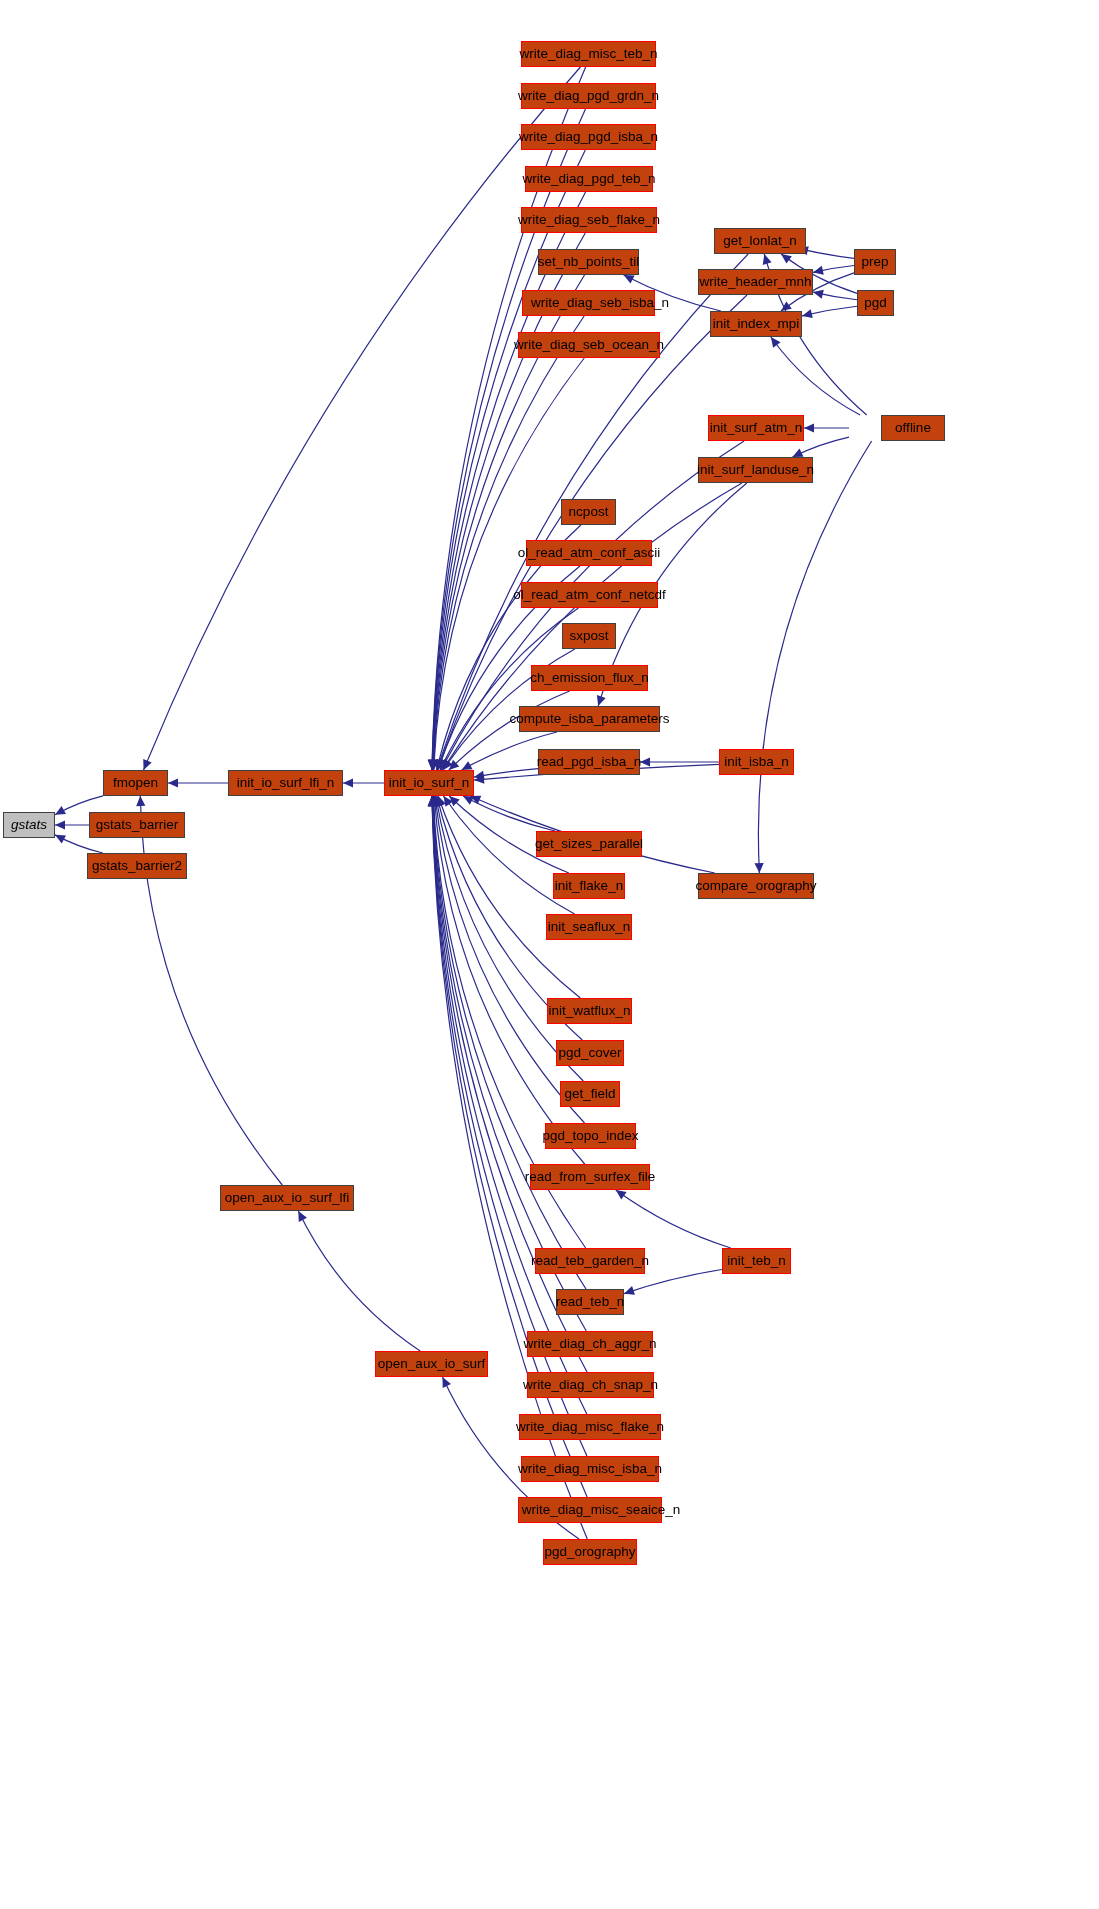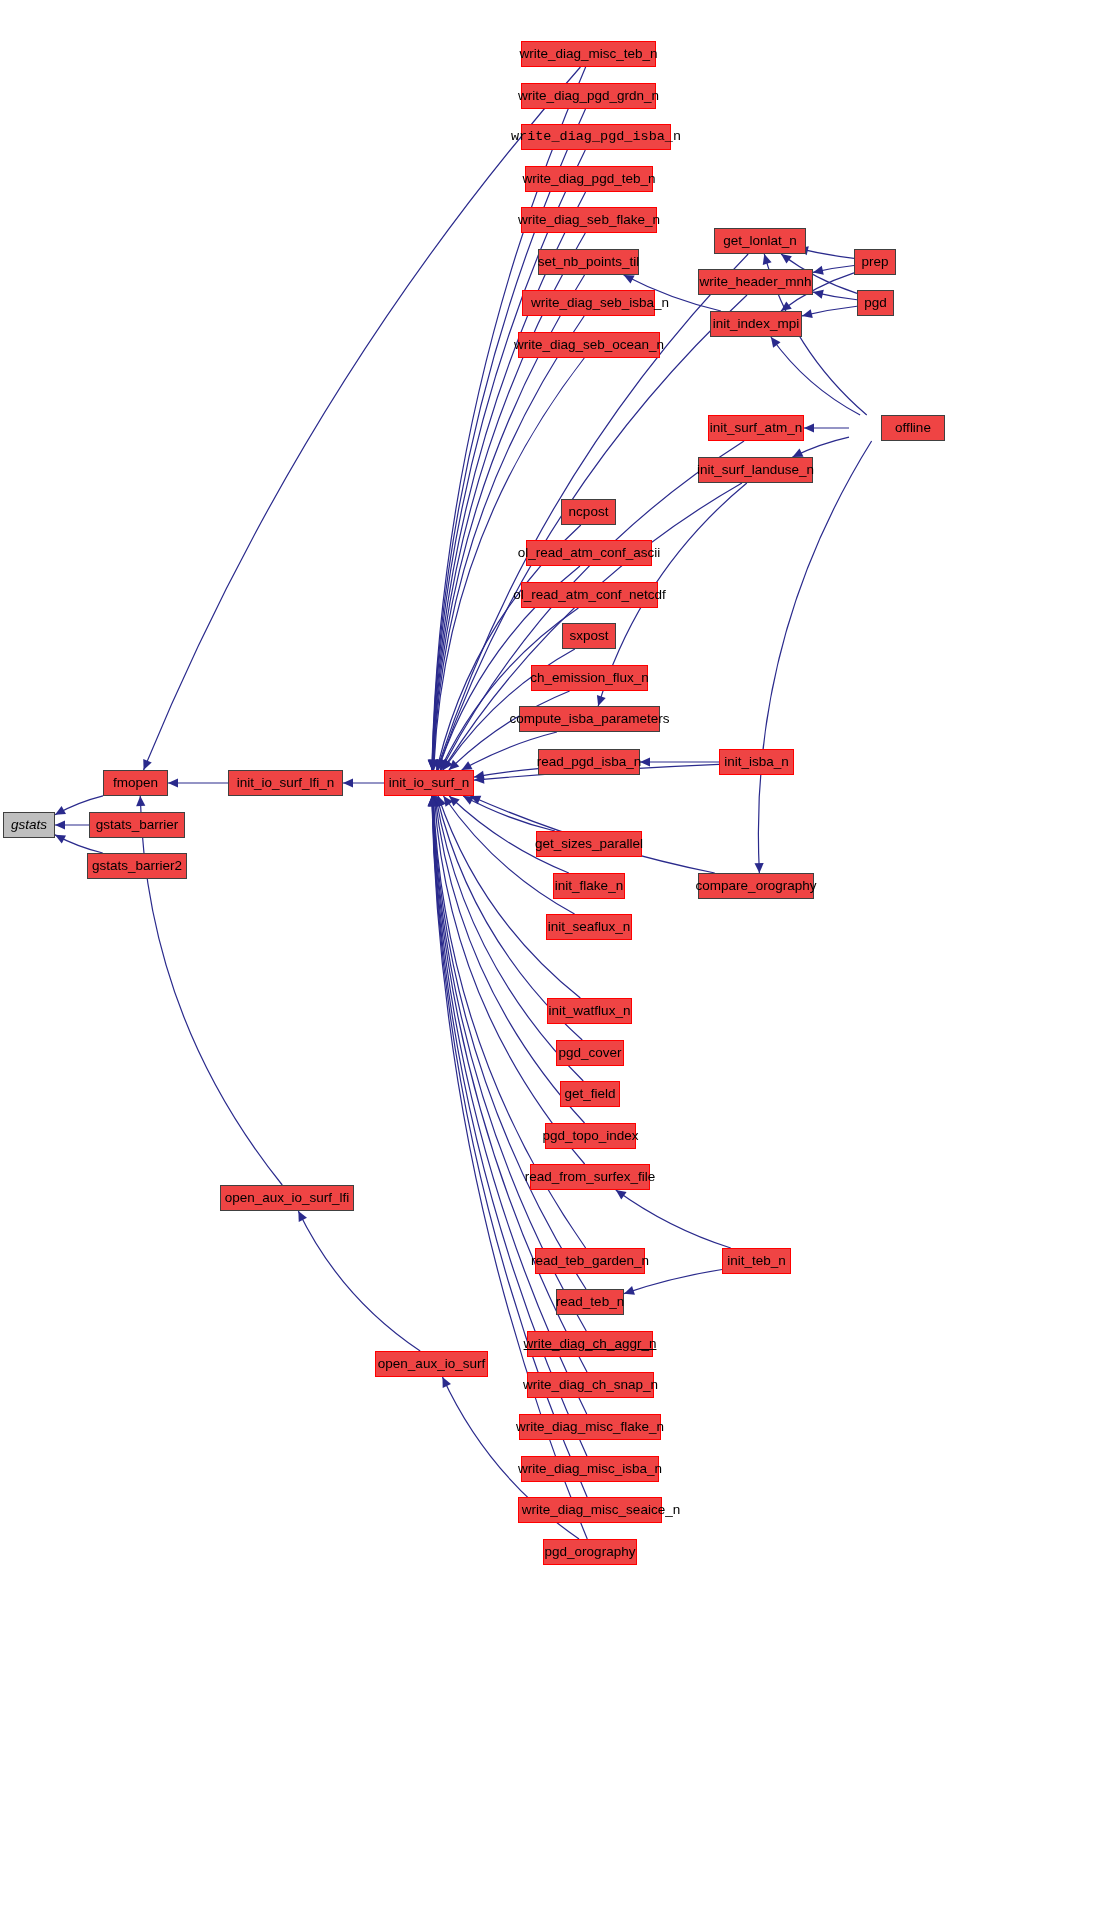--- a/index.html
+++ b/index.html
@@ -1,20 +1,20 @@
 <!DOCTYPE html>
 <html><head>
 <meta charset="utf-8">
 <style>
   html,body{margin:0;padding:0;background:#ffffff;}
   #canvas{position:relative;width:1099px;height:1909px;background:#fff;
           font-family:"Liberation Sans","DejaVu Sans",sans-serif;overflow:hidden;}
   #edges{position:absolute;left:0;top:0;width:1099px;height:1909px;}
   .node{position:absolute;box-sizing:border-box;display:flex;align-items:center;
-        justify-content:center;background:#ef4444;border:1px solid #000;
+        justify-content:center;background:#c2410c;border:1px solid #000;
         font-size:13.5px;color:#000;white-space:nowrap;line-height:1;}
   .node.red{border:1px solid #ff0000;}
   .node.gray{border:1px solid #404040;}
   .node.cur{background:#bfbfbf;border:1px solid #404040;}
   .node .lbl{pointer-events:none;}
 </style>
 </head>
 <body>
 
 <div id="canvas">
@@ -167,21 +167,21 @@
     </div>
     <div class="node red" style="left: 375px; top: 1351px; width: 113px; height: 26px;">
       <span class="lbl">open_aux_io_surf</span>
     </div>
     <div class="node red" style="left: 521px; top: 41px; width: 135px; height: 26px;">
       <span class="lbl">write_diag_misc_teb_n</span>
     </div>
     <div class="node red" style="left: 521px; top: 83px; width: 135px; height: 26px;">
       <span class="lbl">write_diag_pgd_grdn_n</span>
     </div>
-    <div class="node red" style="left: 521px; top: 124px; width: 150px; height: 26px; font-family: Liberation Mono, monospace;">
+    <div class="node red" style="left: 521px; top: 124px; width: 135px; height: 26px;">
       <span class="lbl">write_diag_pgd_isba_n</span>
     </div>
     <div class="node red" style="left: 525px; top: 166px; width: 128px; height: 26px;">
       <span class="lbl">write_diag_pgd_teb_n</span>
     </div>
     <div class="node red" style="left: 521px; top: 207px; width: 136px; height: 26px;">
       <span class="lbl">write_diag_seb_flake_n</span>
     </div>
     <div class="node gray" style="left: 538px; top: 249px; width: 101px; height: 26px;">
       <span class="lbl">set_nb_points_til</span>
@@ -236,21 +236,21 @@
     </div>
     <div class="node red" style="left: 530px; top: 1164px; width: 120px; height: 26px;">
       <span class="lbl">read_from_surfex_file</span>
     </div>
     <div class="node red" style="left: 535px; top: 1248px; width: 110px; height: 26px;">
       <span class="lbl">read_teb_garden_n</span>
     </div>
     <div class="node gray" style="left: 556px; top: 1289px; width: 68px; height: 26px;">
       <span class="lbl">read_teb_n</span>
     </div>
-    <div class="node red" style="left: 527px; top: 1331px; width: 126px; height: 26px; text-decoration: underline;">
+    <div class="node red" style="left: 527px; top: 1331px; width: 126px; height: 26px;">
       <span class="lbl">write_diag_ch_aggr_n</span>
     </div>
     <div class="node red" style="left: 527px; top: 1372px; width: 127px; height: 26px;">
       <span class="lbl">write_diag_ch_snap_n</span>
     </div>
     <div class="node red" style="left: 519px; top: 1414px; width: 142px; height: 26px;">
       <span class="lbl">write_diag_misc_flake_n</span>
     </div>
     <div class="node red" style="left: 521px; top: 1456px; width: 138px; height: 26px;">
       <span class="lbl">write_diag_misc_isba_n</span>

